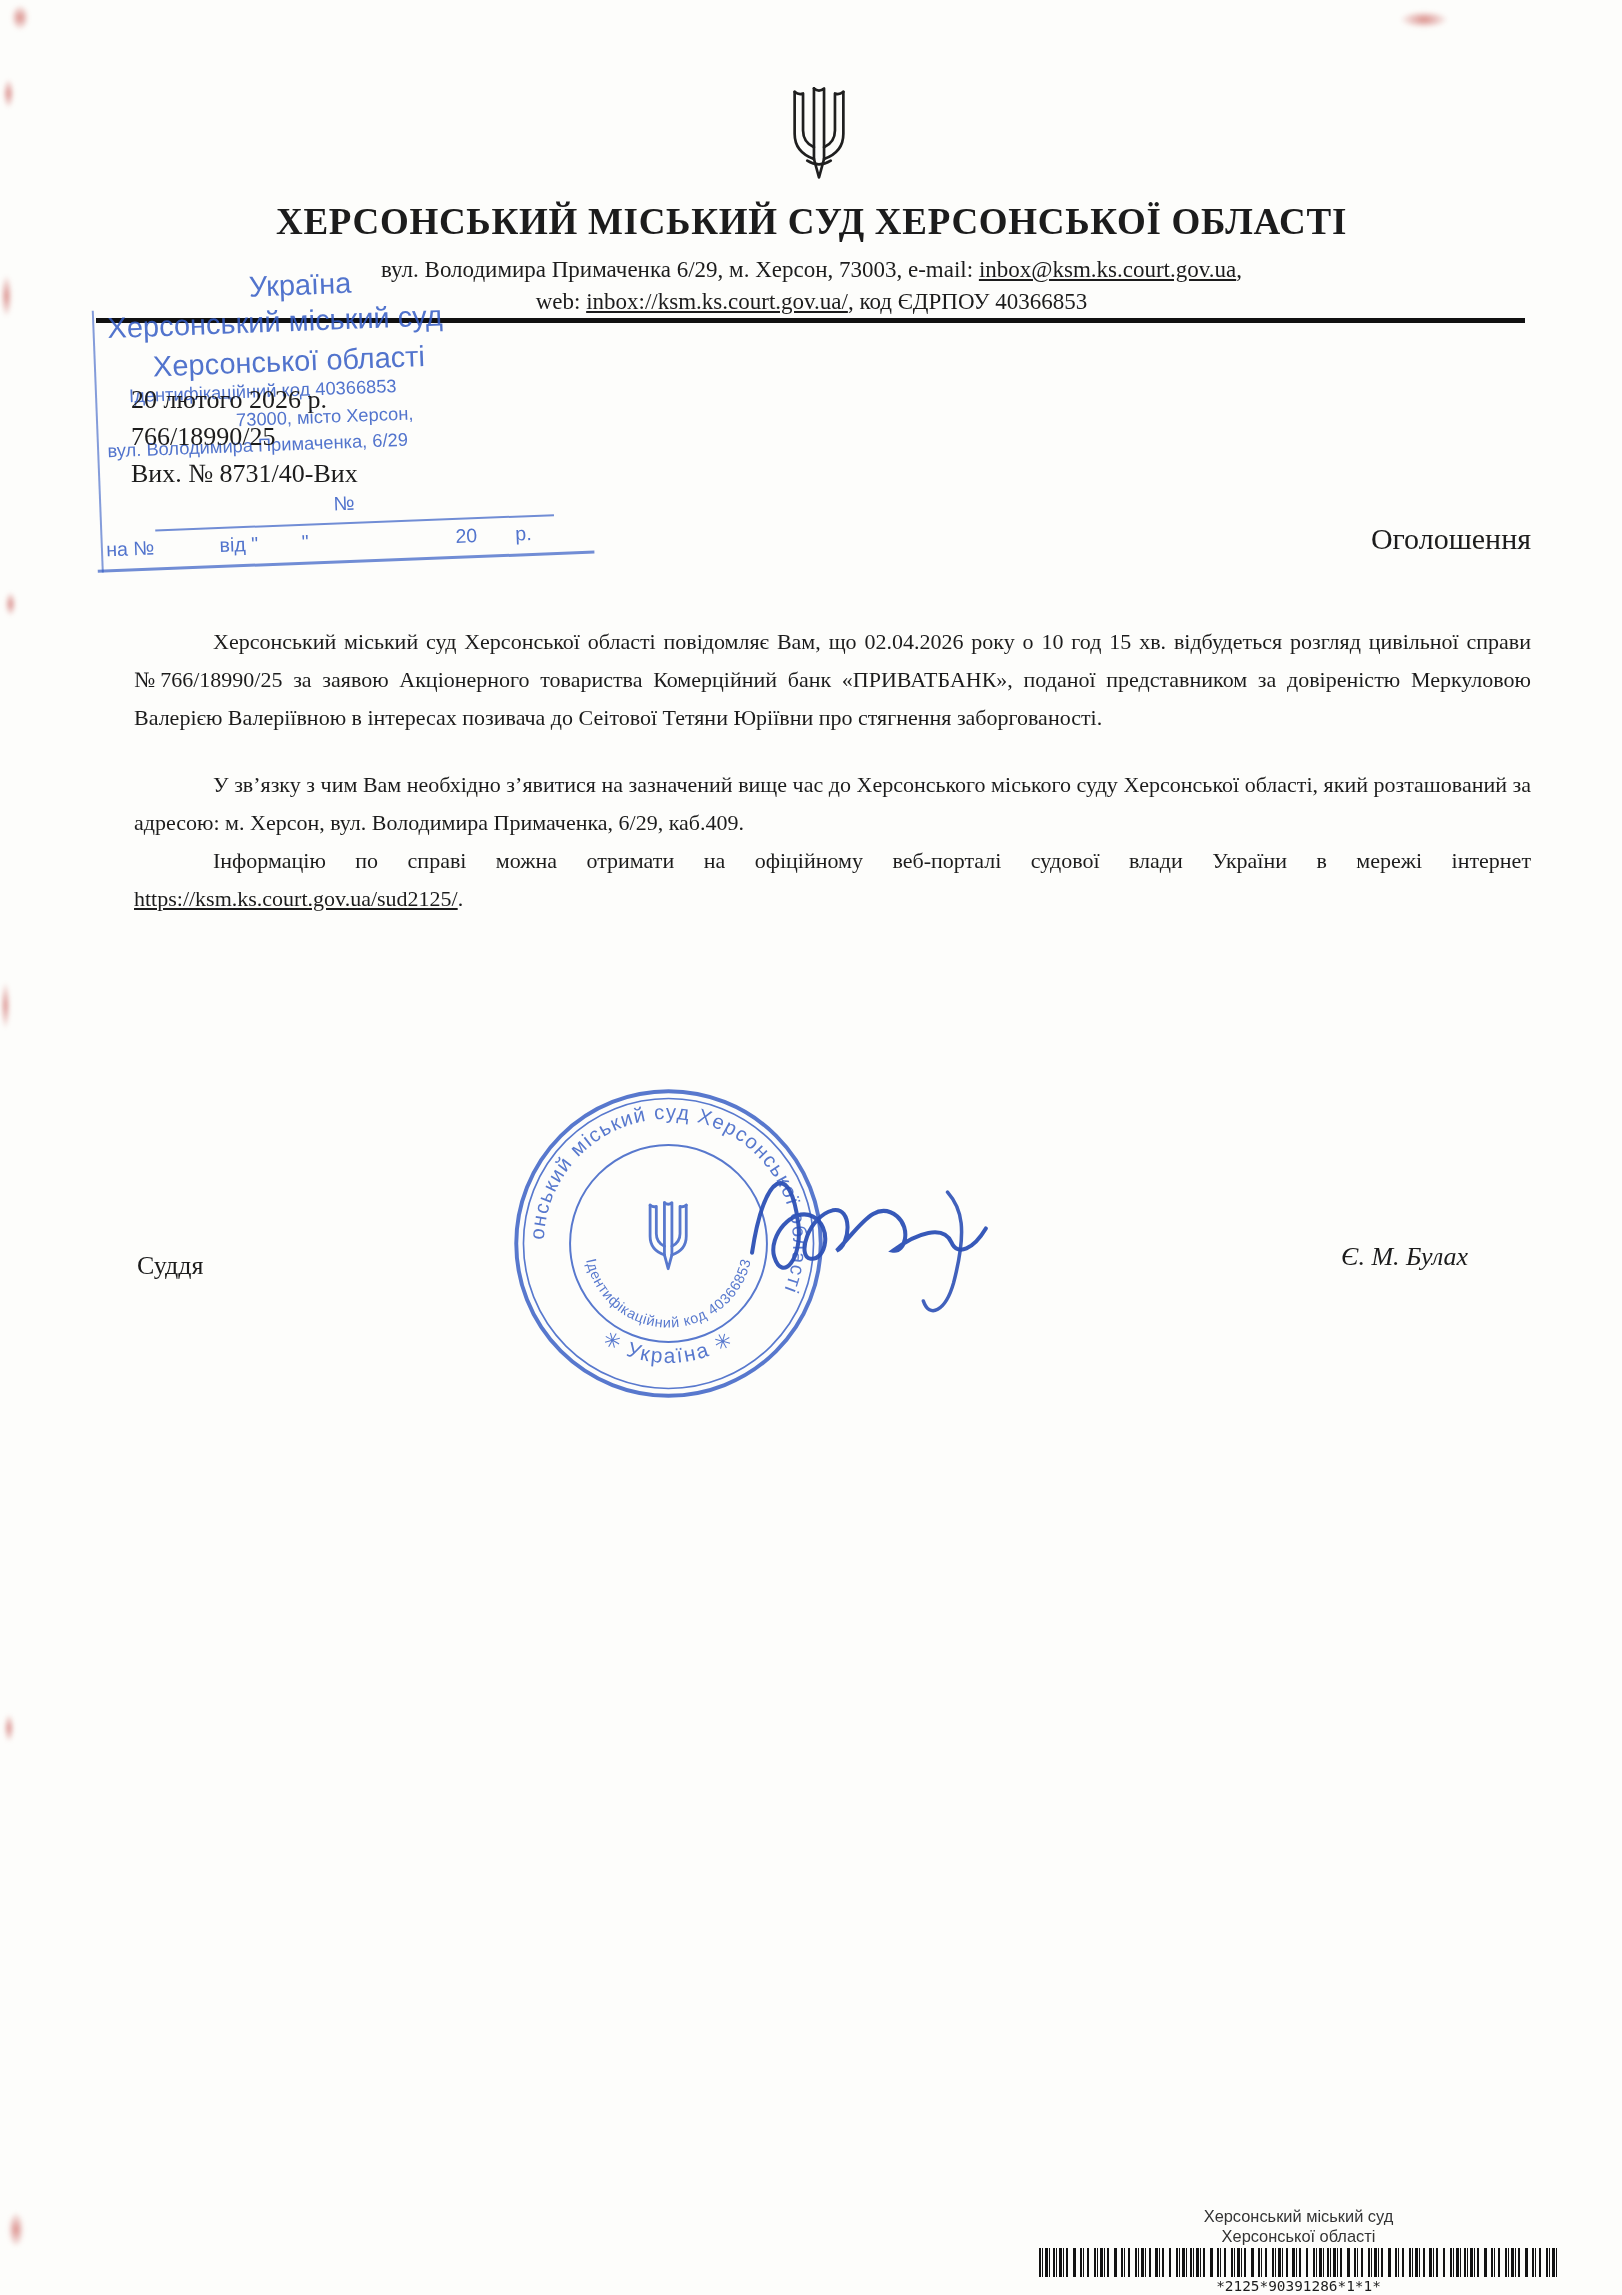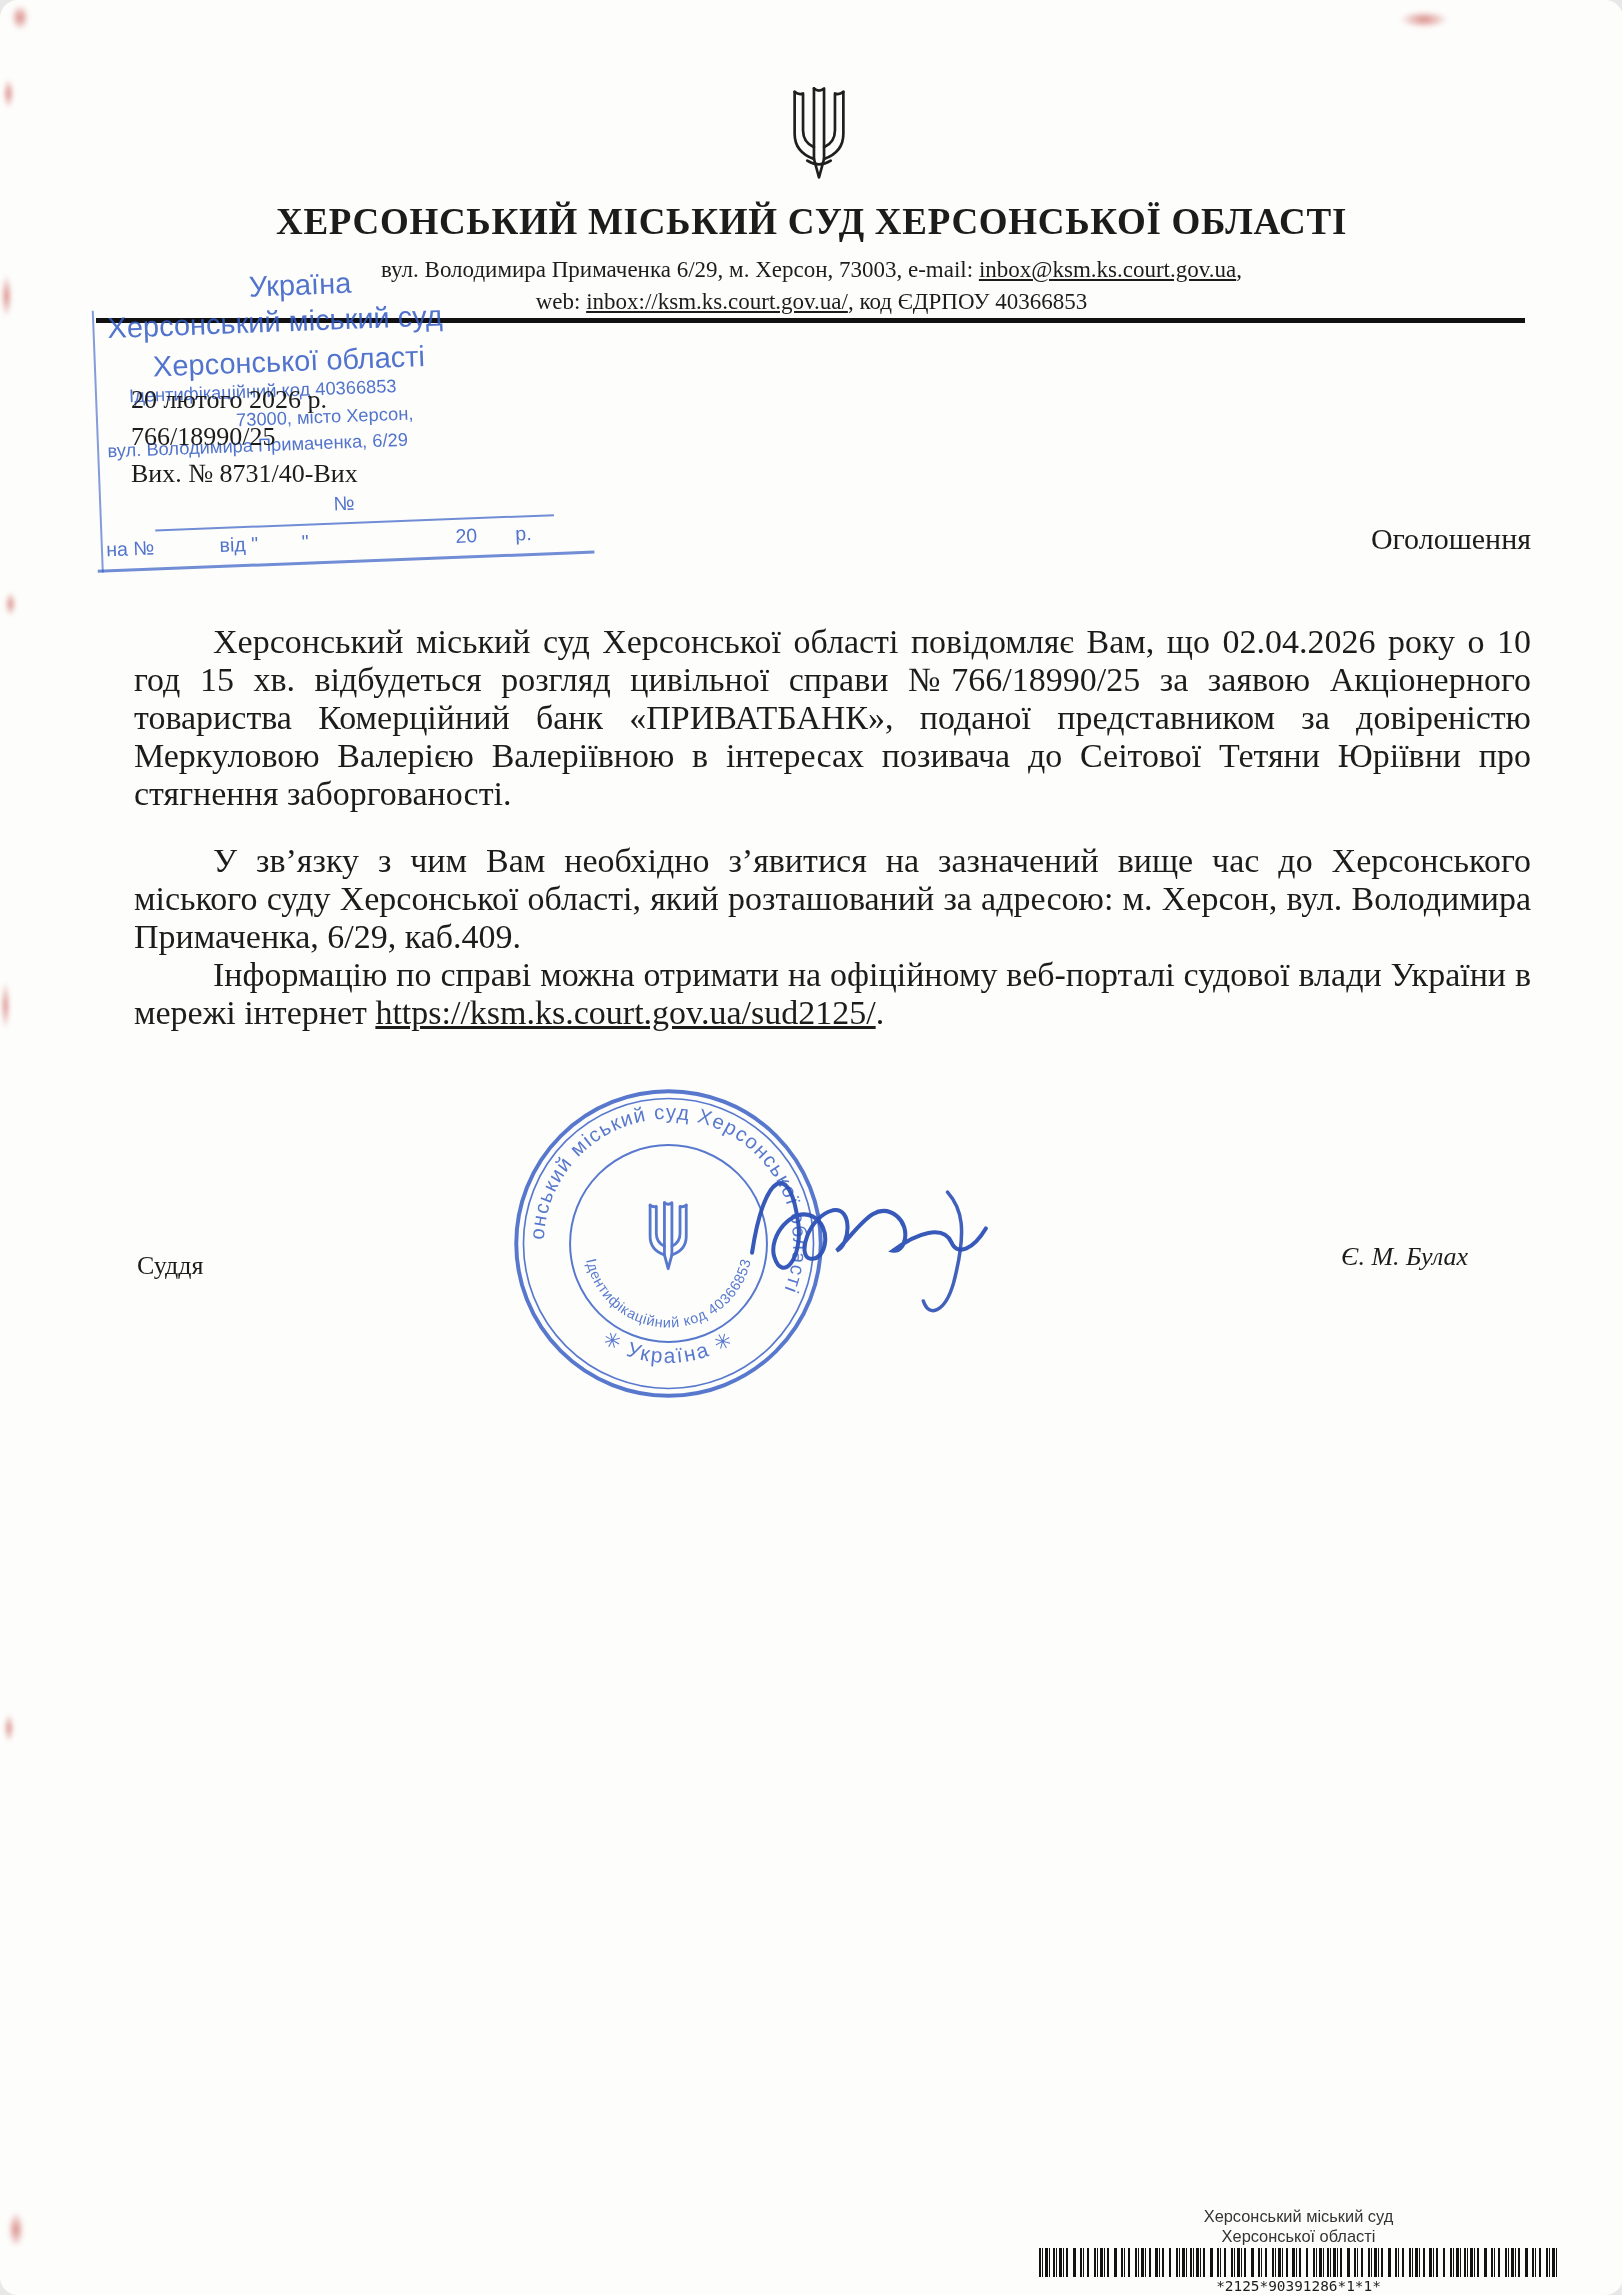--- a/index.html
+++ b/index.html
@@ -1,21 +1,20 @@
 <!DOCTYPE html>
 <html style="font-size:10.5px"><head>
 <meta charset="utf-8">
 <style>
   * { margin:0; padding:0; box-sizing:border-box; }
   html,body { background:#e8e8e8; }
   .page {
     position:relative; width:1623px; height:2295px; margin:0 auto;
     background:#fdfdfb; overflow:hidden; color:#1c1c1c;
     font-family:"Liberation Serif", serif;
-    border-radius:18px;
   }
   .abs { position:absolute; }
 
   
   .artifact { position:absolute; border-radius:50%; filter:blur(2px); pointer-events:none;
     background:radial-gradient(closest-side, rgba(187,45,40,.55), rgba(187,45,40,0)); }
 
   
   .emblem { left:777px; top:77px; width:84px; height:122px; }
   .doc-title { left:98px; top:200px; width:1427px; text-align:center;
@@ -41,21 +40,21 @@
   .cs-bottom  { position:absolute; left:9.2px;  top:267px; font-size:19.6px; white-space:pre; }
   .cs-bborder { position:absolute; left:0;     top:298px; width:497px; height:2.6px; background:rgba(52,92,196,.7); }
   .cs-lborder { position:absolute; left:3.9px;   top:39px;  width:2px;  height:262px; background:rgba(52,92,196,.6); }
 
   
   .ref-block { left:131px; top:381px; font-size:26px; line-height:37px; z-index:3; }
 
   
   .ann-title    { left:134px; top:522px; width:1397px; text-align:right; font-size:30px; }
   .ann-subtitle { left:134px; top:563px; width:1397px; text-align:center; font-size:26px; font-weight:bold; }
-  .body-text { left:134px; top:623px; width:1397px; font-size:34px; line-height:38px;
+  .body-text { left:134px; top:623px; width:1397px; font-size:22px; line-height:38px;
     text-align:justify; }
   .body-text p { text-indent:79px; }
   .body-text .p1 { margin-bottom:29px; }
 
   
   .seal-wrap { left:511px; top:1086px; width:315px; height:315px; opacity:.82; z-index:2; }
   .sig-wrap  { left:746px; top:1128px; width:262px; height:209px; z-index:3; }
 
   .judge-label { left:137px; top:1251px; font-size:26px; }
   .judge-name  { left:1341px; top:1242px; font-size:26px;font-style:italic; }

